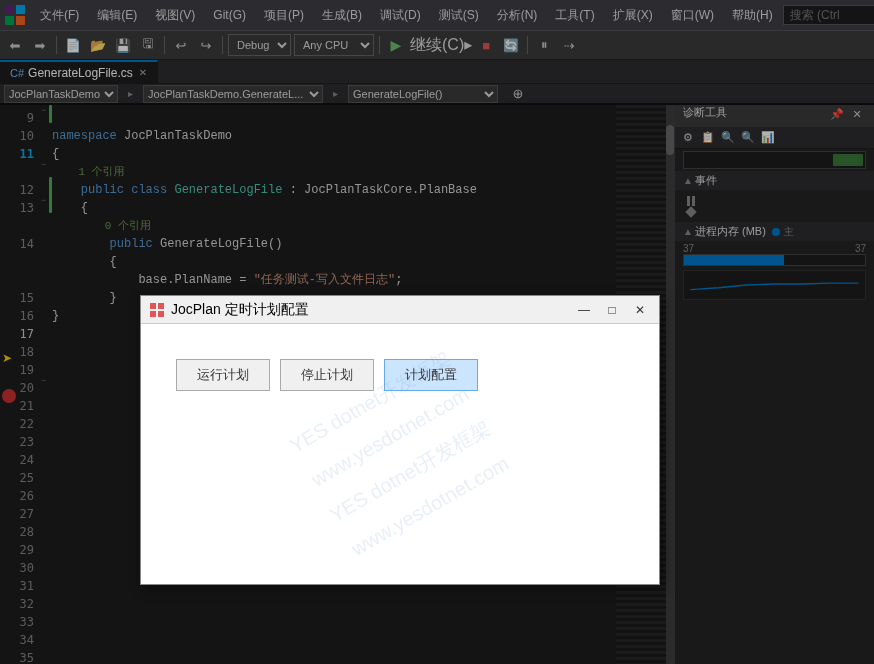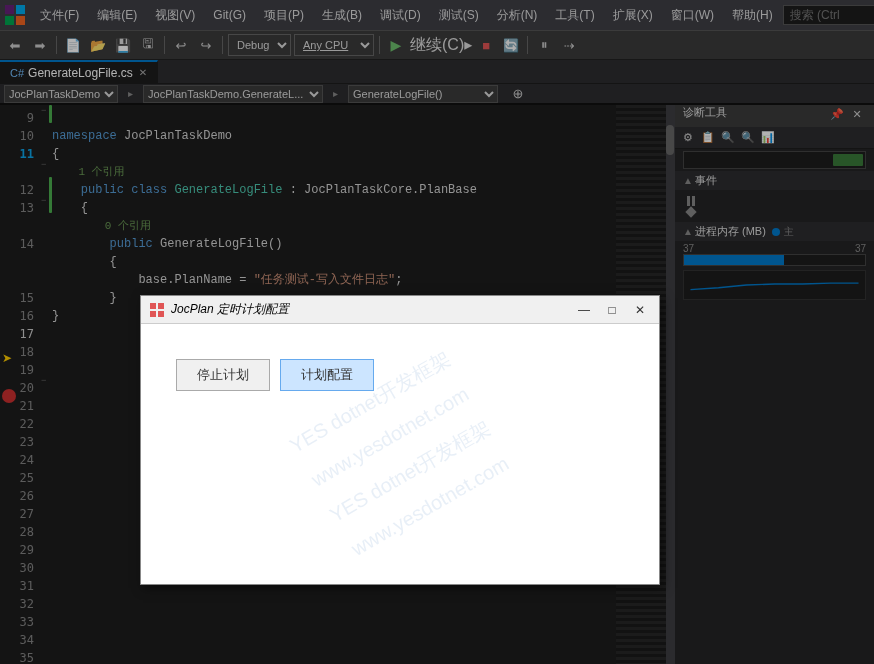--- a/index.html
+++ b/index.html
@@ -291,23 +291,22 @@
       align-items: center;
       padding: 0 8px;
       gap: 6px;
       border-bottom: 1px solid #ccc;
     }
     .modal-title-icon {
       width: 16px; height: 16px;
     }
     .modal-title-text {
       color: #000;
-      font-size: 12px;
+      font-size: 14px;
       flex: 1;
-      font-style: italic;
     }
     .modal-ctrl-btn {
       width: 22px; height: 20px;
       background: transparent;
       border: none;
       cursor: pointer;
       font-size: 12px;
       display: flex; align-items: center; justify-content: center;
       color: #333;
     }
@@ -435,21 +434,21 @@
   <button class="toolbar-btn">📂</button>
   <button class="toolbar-btn">💾</button>
   <button class="toolbar-btn">🖫</button>
   <div class="toolbar-sep"></div>
   <button class="toolbar-btn">↩</button>
   <button class="toolbar-btn">↪</button>
   <div class="toolbar-sep"></div>
   <select class="toolbar-select">
     <option>Debug</option>
   </select>
-  <select class="toolbar-select" style="width:80px;text-decoration:underline;">
+  <select class="toolbar-select" style="width:80px;">
     <option>Any CPU</option>
   </select>
   <div class="toolbar-sep"></div>
   <button class="toolbar-btn toolbar-play" title="继续">▶</button>
   <span style="color:#ddd; font-size:16px;">继续(C)▸</span>
   <button class="toolbar-btn" style="color:#e05555;">■</button>
   <button class="toolbar-btn">🔄</button>
   <div class="toolbar-sep"></div>
   <button class="toolbar-btn">⏸</button>
   <button class="toolbar-btn">⇢</button>
@@ -642,20 +641,21 @@
           <rect x="9" y="9" width="6" height="6" fill="#e05555"></rect>
         </svg>
       </div>
       <span class="modal-title-text">JocPlan 定时计划配置</span>
       <button class="modal-ctrl-btn">—</button>
       <button class="modal-ctrl-btn">□</button>
       <button class="modal-ctrl-btn">✕</button>
     </div>
     <div class="modal-body" style="position:relative; overflow:hidden;">
       <div class="modal-buttons">
+        <button class="modal-btn">运行计划</button>
         <button class="modal-btn">停止计划</button>
         <button class="modal-btn active">计划配置</button>
       </div>
 
       <div class="watermark">
         <div>YES dotnet开发框架</div>
         <div>www.yesdotnet.com</div>
         <div>YES dotnet开发框架</div>
         <div>www.yesdotnet.com</div>
       </div>

